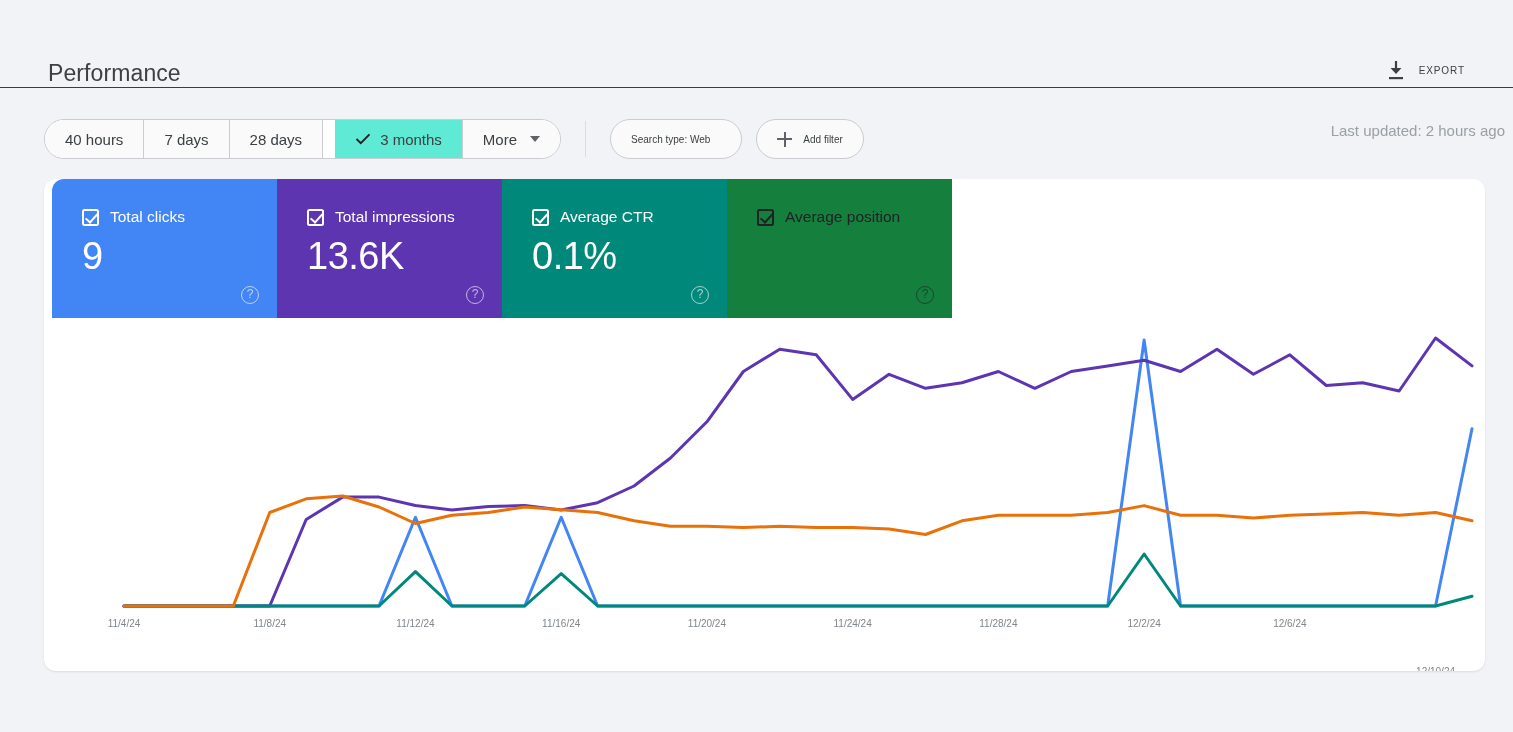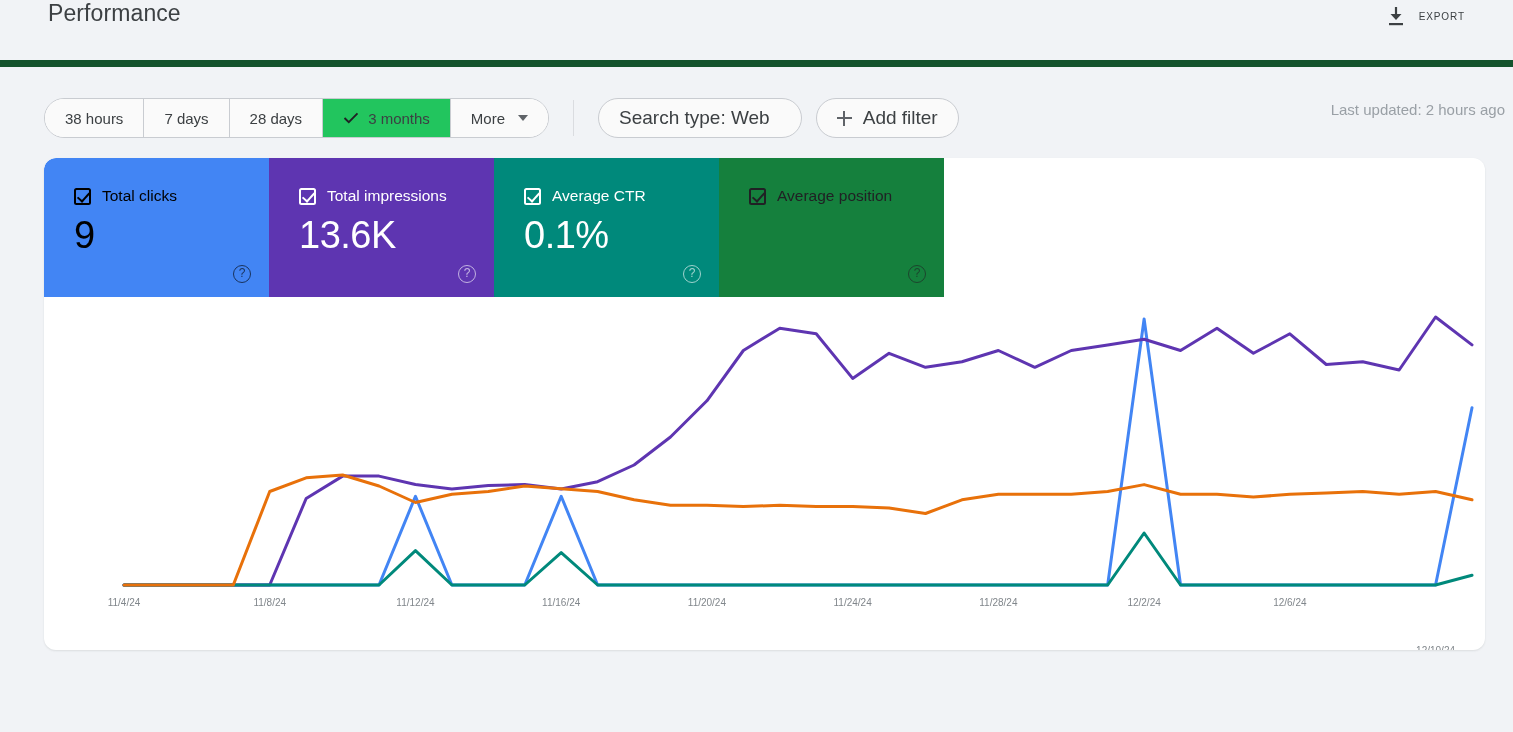--- a/index.html
+++ b/index.html
@@ -6,26 +6,26 @@
   html, body {
     width: 1513px;
     height: 732px;
     background: #f1f3f6;
     font-family: "Liberation Sans", sans-serif;
     overflow: hidden;
   }
 
   
   .header {
-    height: 67px;
-    display: flex;
-    align-items: flex-start;
+    height: 88px;
+    display: flex;
+    align-items: flex-end;
     justify-content: space-between;
     padding: 0 44px 0 48px;
-    border-bottom: 7px solid #14532d;
+    border-bottom: 1px solid #14532d;
     background: #f1f3f6;
   }
   .page-title {
     font-size: 23px;
     color: #3c4043;
     font-weight: 400;
     letter-spacing: .1px;
   }
   .export-btn {
     display: flex;
@@ -68,21 +68,21 @@
     padding: 0 20px;
     font-size: 15px;
     color: #3c4043;
     background: #fafafa;
     border-right: 1px solid #c9ccd1;
     cursor: pointer;
     white-space: nowrap;
     height: 100%;
   }
   .seg:last-child { border-right: none; }
-  .seg.active { background: #22c55e; }
+  .seg.active { background: #5eead4; margin-left: 12px; }
   .seg .chk { width: 16px; height: 12px; display: block; }
   .seg .caret {
     width: 0; height: 0;
     border-left: 5px solid transparent;
     border-right: 5px solid transparent;
     border-top: 6px solid #5f6368;
     margin-left: 4px;
   }
   .divider-v {
     width: 1px;
@@ -92,21 +92,21 @@
   }
   .pill {
     display: flex;
     align-items: center;
     gap: 11px;
     height: 40px;
     padding: 0 20px;
     border: 1px solid #c9ccd1;
     border-radius: 22px;
     background: #fafafa;
-    font-size: 19px;
+    font-size: 10px;
     color: #3c4043;
     cursor: pointer;
     white-space: nowrap;
     margin-right: 14px;
   }
   .plus {
     position: relative;
     width: 15px; height: 15px;
     flex: 0 0 15px;
   }
@@ -213,21 +213,21 @@
         <rect x="3" y="17" width="14" height="2.2" fill="#3c4043"></rect>
       </svg>
     </span>
     <span class="export-label">EXPORT</span>
   </button>
 </div>
 
 <div class="filterbar">
   <div class="seg-group">
     <div class="seg">
-      <span>38 hours</span>
+      <span>40 hours</span>
     </div>
     <div class="seg">
       <span>7 days</span>
     </div>
     <div class="seg">
       <span>28 days</span>
     </div>
     <div class="seg active">
       <span>
         <svg class="chk" viewBox="0 0 16 12">
@@ -253,21 +253,21 @@
     <span class="plus"></span>
     <span>Add filter</span>
   </div>
 
   <div class="last-updated">Last updated: 2 hours ago</div>
 </div>
 
 <div class="panel">
 
   <div class="cards">
-    <div class="card" style="background: rgb(66, 133, 244); color: #000000;">
+    <div class="card" style="background: rgb(66, 133, 244); color: #ffffff; margin-left: 8px;">
       <div class="card-head">
         <span class="cbox"></span>
         <span>Total clicks</span>
       </div>
       <div class="card-value">9</div>
       <div class="help">?</div>
     </div>
 
     <div class="card" style="background: rgb(94, 53, 177); color: rgb(255, 255, 255);">
       <div class="card-head">

